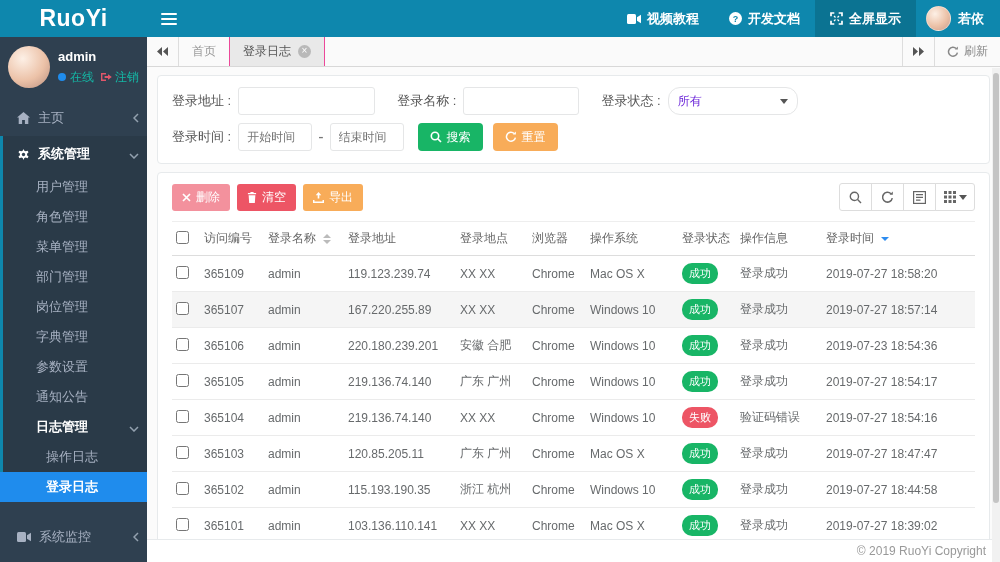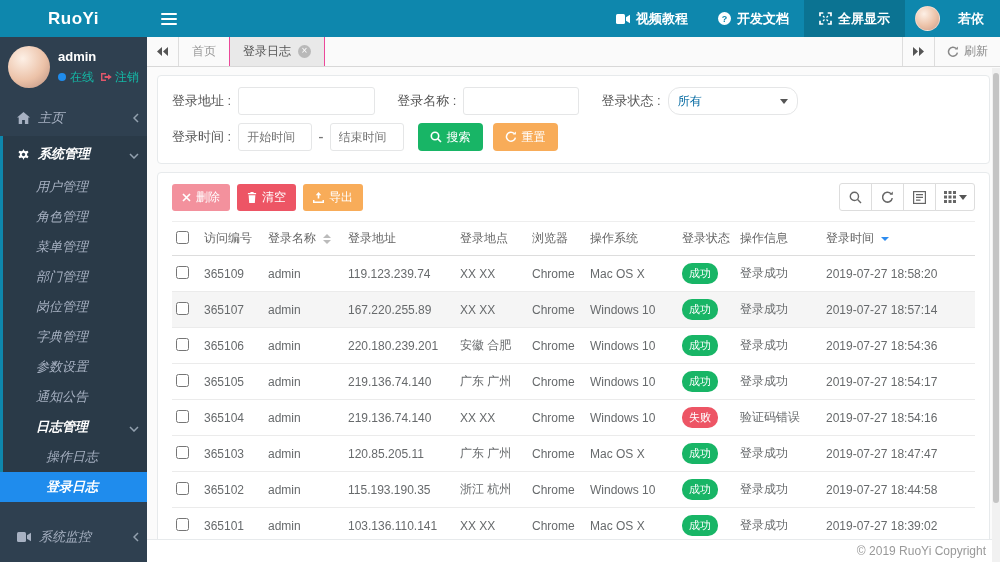--- a/index.html
+++ b/index.html
@@ -7,38 +7,38 @@
     --green:#18b566; --red:#ed5565; --red-light:#f3919d; --orange:#f8ac59;
     --border:#e7eaec; --text:#676a6c;
   }
   *{margin:0;padding:0;box-sizing:border-box;}
   html,body{width:1000px;height:562px;overflow:hidden;}
   body{position:relative;font-family:"Liberation Sans","DejaVu Sans",sans-serif;background:#fbfbfb;color:var(--text);}
   .icon svg{display:block;}
 
   
   .topbar{position:absolute;top:0;left:0;right:0;height:37px;background:var(--teal);display:flex;align-items:stretch;color:#fff;z-index:5;}
-  .logo{width:147px;display:flex;align-items:center;justify-content:center;font-size:17px;font-weight:bold;letter-spacing:.5px;cursor:pointer;}
+  .logo{width:147px;display:flex;align-items:center;justify-content:center;font-size:23px;font-weight:bold;letter-spacing:.5px;cursor:pointer;}
   .hamburger{width:44px;display:flex;align-items:center;justify-content:center;cursor:pointer;}
   .top-spacer{flex:1;}
   .top-link{display:flex;align-items:center;gap:6px;padding:0 15px;font-size:13px;font-weight:bold;cursor:pointer;}
   .top-link.dark{background:var(--teal-dark);}
-  .top-user{display:flex;align-items:center;gap:18px;padding:0 16px 0 10px;font-size:13px;font-weight:bold;cursor:pointer;}
+  .top-user{display:flex;align-items:center;gap:7px;padding:0 16px 0 10px;font-size:13px;font-weight:bold;cursor:pointer;}
   .avatar-sm{width:25px;height:25px;border-radius:50%;background:radial-gradient(circle at 35% 30%,#fdf0e6,#ecc2a8 55%,#c99c8b);border:1px solid #ffffff66;}
 
   
   .sidebar{position:absolute;top:37px;left:0;bottom:0;width:147px;background:var(--sidebar);color:#a7b1c2;font-size:13px;overflow:hidden;}
   .user-panel{display:flex;gap:8px;padding:9px 6px 10px 8px;align-items:center;}
   .avatar-lg{width:42px;height:42px;border-radius:50%;flex:none;background:radial-gradient(circle at 35% 30%,#fdf0e6,#ecc2a8 55%,#b98e7e);}
   .user-name{color:#fff;font-weight:bold;font-size:13px;}
   .user-status{display:flex;align-items:center;gap:4px;font-size:12px;color:#14b8a6;margin-top:5px;white-space:nowrap;}
   .online-dot{width:8px;height:8px;border-radius:50%;background:var(--blue);flex:none;}
   .logout{display:flex;align-items:center;gap:3px;cursor:pointer;margin-left:3px;}
   .logout .icon{color:#e0566a;}
-  .menu{margin-top:2px;font-style:italic;}
+  .menu{margin-top:2px;}
   .menu-item{display:flex;align-items:center;gap:8px;padding:9px 8px 9px 14px;cursor:pointer;border-left:3px solid transparent;}
   .menu-item .label{flex:1;white-space:nowrap;}
   .menu-item .chev{color:#93a1af;}
   .menu-item.l2{padding:6px 8px 6px 33px;}
   .menu-item.l3{padding:6px 8px 6px 43px;}
   .menu-item.stripe{border-left-color:var(--teal);background:#2a3a48;}
   .menu-item.bold{color:#fff;font-weight:bold;}
   .menu-item.active{background:var(--blue);color:#fff;font-weight:bold;border-left-color:var(--blue);}
   .menu-item.gap{margin-top:17px;}
 
@@ -58,21 +58,21 @@
   .search-panel{padding:11px 14px 12px;}
   .form-row{display:flex;align-items:center;margin-bottom:8px;}
   .form-row:last-child{margin-bottom:0;}
   .fgroup{display:flex;align-items:center;margin-right:22px;}
   .fgroup label{font-size:13px;color:#555;margin-right:7px;white-space:nowrap;}
   .inp{height:28px;border:1px solid #e5e6e7;border-radius:3px;padding:0 8px;font-size:12px;color:#555;background:#fff;outline:none;}
   .w-addr{width:137px;}
   .w-name{width:116px;}
   .w-time{width:74px;}
   .range-sep{margin:0 6px;color:#777;}
-  .select{height:28px;width:130px;border:1px solid #e5e6e7;border-radius:12px;padding:0 9px;font-size:12px;color:#0369a1;display:flex;align-items:center;cursor:pointer;background:#fff;}
+  .select{height:28px;width:130px;border:1px solid #e5e6e7;border-radius:12px;padding:0 9px;font-size:12px;color:#6d28d9;display:flex;align-items:center;cursor:pointer;background:#fff;}
   .select .sel-val{flex:1;}
   .caret-down{width:0;height:0;border-left:4px solid transparent;border-right:4px solid transparent;border-top:5px solid #555;}
   .btn{height:28px;border:none;border-radius:4px;color:#fff;font-size:12px;padding:0 12px;display:inline-flex;align-items:center;gap:5px;cursor:pointer;font-family:inherit;}
   .btn-search{background:var(--green);margin-left:14px;}
   .btn-reset{background:var(--orange);margin-left:10px;}
 
   .main-panel{padding:10px 14px 8px;}
   .toolbar{display:flex;align-items:flex-end;}
   .btn-sm{height:27px;border-radius:3px;padding:0 10px;font-size:12px;margin-right:7px;}
   .btn-del{background:var(--red-light);cursor:not-allowed;}
@@ -452,21 +452,21 @@
           <tr>
             <td class="c-check"><input type="checkbox" style=""></td>
             <td>365106</td>
             <td>admin</td>
             <td>220.180.239.201</td>
             <td>安徽 合肥</td>
             <td>Chrome</td>
             <td>Windows 10</td>
             <td><span class="badge ok">成功</span></td>
             <td>登录成功</td>
-            <td>2019-07-27 18:54:36</td>
+            <td>2019-07-23 18:54:36</td>
           </tr>
           <tr>
             <td class="c-check"><input type="checkbox" style=""></td>
             <td>365105</td>
             <td>admin</td>
             <td>219.136.74.140</td>
             <td>广东 广州</td>
             <td>Chrome</td>
             <td>Windows 10</td>
             <td><span class="badge ok">成功</span></td>

